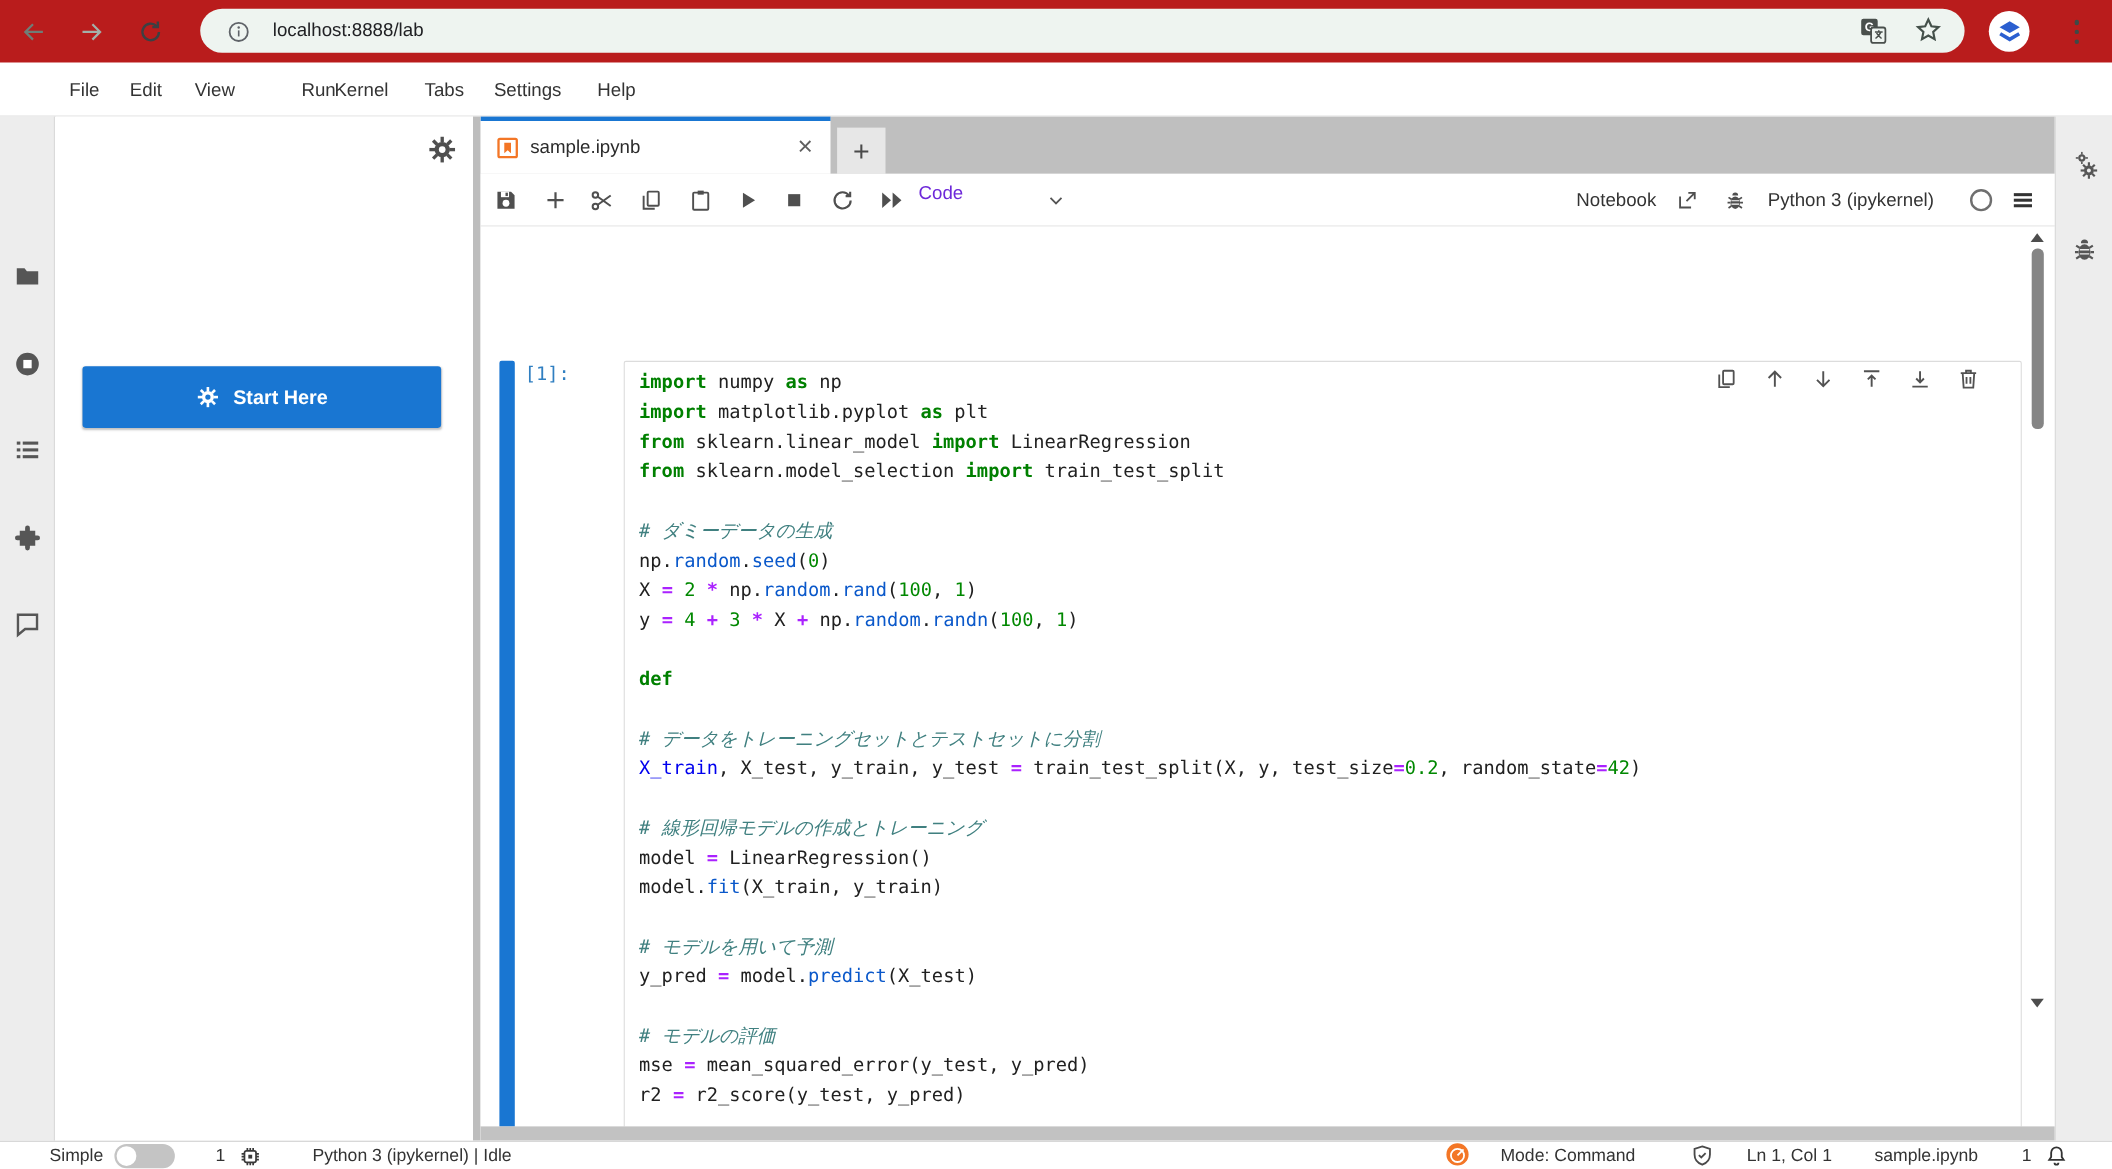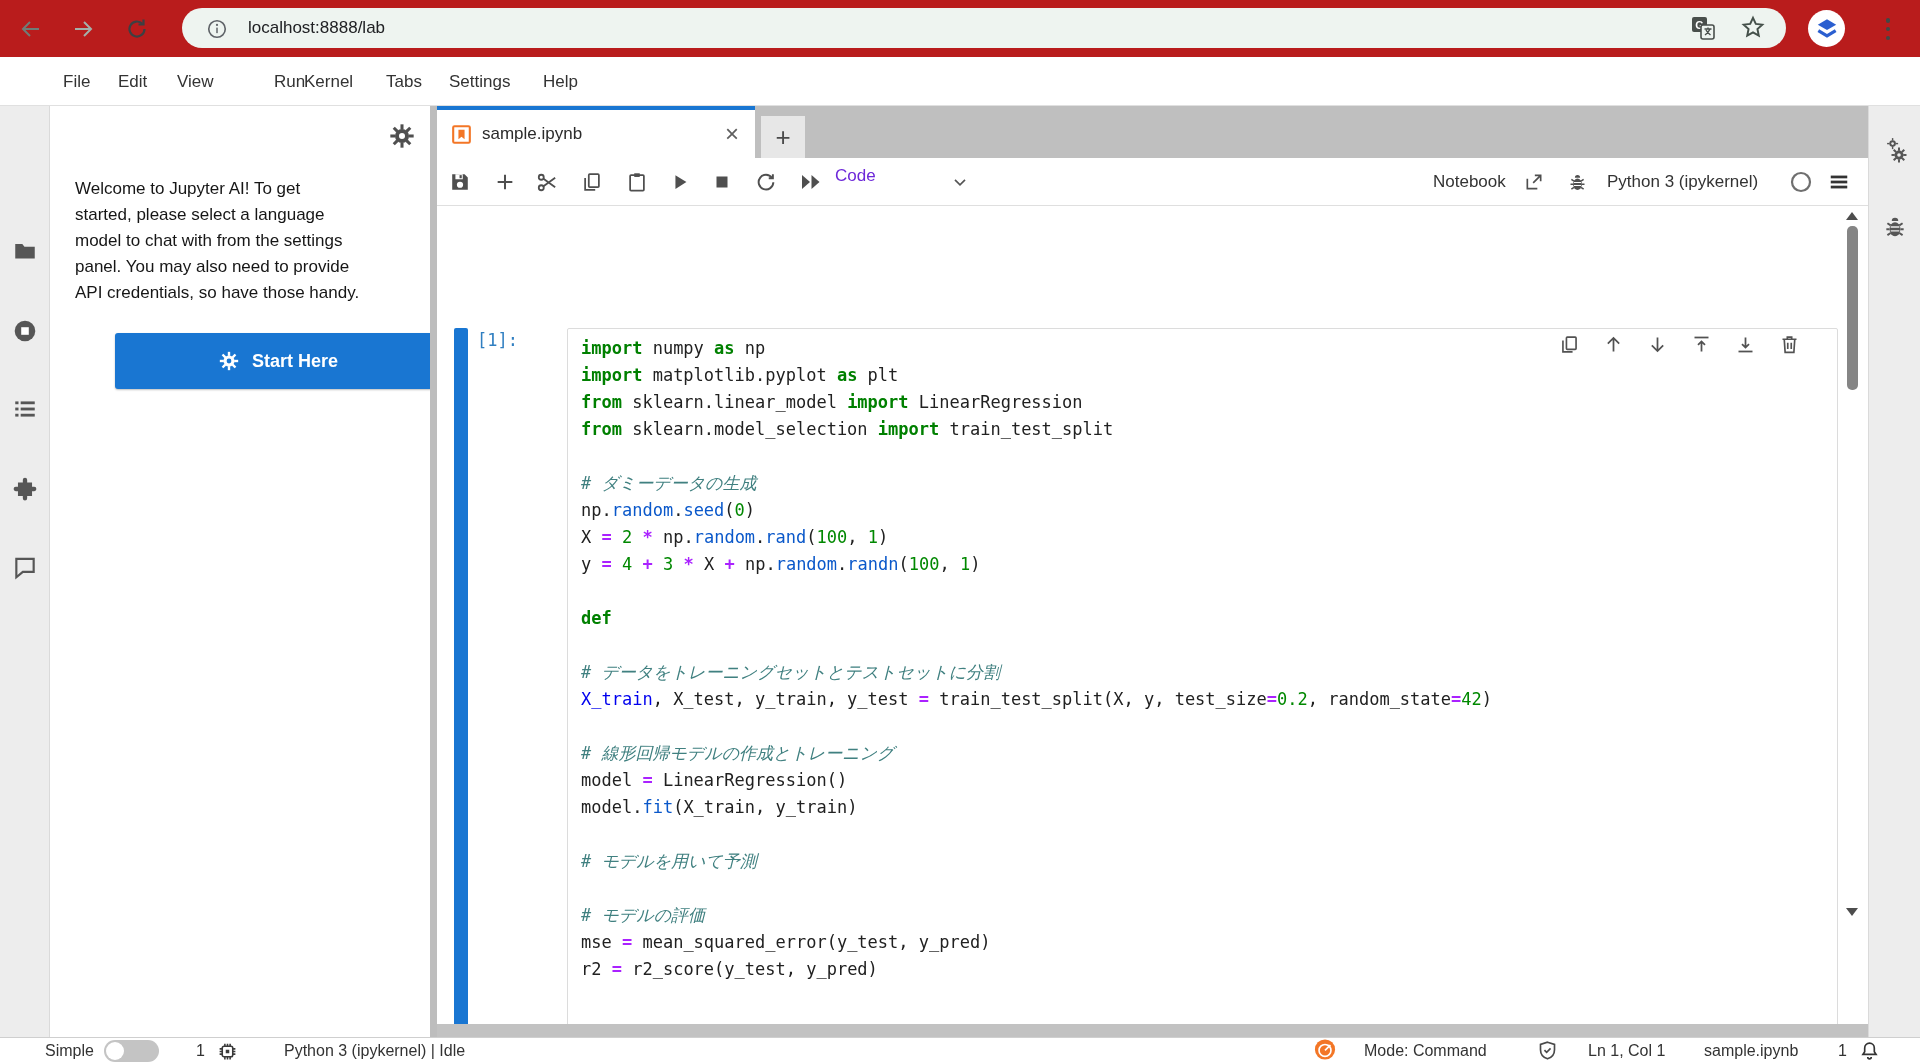--- a/index.html
+++ b/index.html
@@ -24,21 +24,21 @@
 
   
   #workspace { position:absolute; left:0; top:106px; width:1920px; height:931px; }
 
   #left-strip { position:absolute; left:0; top:0; width:50px; height:931px; background:#ededed; border-right:1px solid #dadada; }
   .strip-icon { position:absolute; left:12px; width:26px; height:26px; color:#565656; display:flex; align-items:center; justify-content:center; }
 
   #left-panel { position:absolute; left:51px; top:0; width:379px; height:931px; background:#fff; }
   #panel-gear { position:absolute; right:14px; top:16px; width:28px; height:28px; color:#4f4f4f; }
   #welcome-text { position:absolute; left:24px; top:70px; width:285px; font-size:17px; line-height:26px; color:#161616; }
-  #start-here { position:absolute; left:24px; top:227px; width:326px; height:56px; background:#1976d2; border:none; border-radius:3px; color:#fff; font-size:18px; font-weight:bold; font-family:"Liberation Sans",sans-serif; display:flex; align-items:center; justify-content:center; gap:12px; box-shadow:0 1px 2px rgba(0,0,0,.25); cursor:pointer;margin-left:40px; }
+  #start-here { position:absolute; left:24px; top:227px; width:326px; height:56px; background:#1976d2; border:none; border-radius:3px; color:#fff; font-size:18px; font-weight:bold; font-family:"Liberation Sans",sans-serif; display:flex; align-items:center; justify-content:center; gap:12px; box-shadow:0 1px 2px rgba(0,0,0,.25); cursor:pointer; }
 
   #splitter { position:absolute; left:430px; top:0; width:7px; height:931px; background:#bdbdbd; }
 
   #main { position:absolute; left:437px; top:0; width:1431px; height:931px; background:#fff; }
 
   #tabbar { position:absolute; left:0; top:0; width:1431px; height:52px; background:#bfbfbf; }
   #nb-tab { position:absolute; left:0; top:0; width:318px; height:52px; background:#fff; border-top:4px solid #1976d2; display:flex; align-items:center; }
   #nb-tab .tab-label { font-size:17px; color:#2b2b2b; margin-left:10px; }
   #tab-close { position:absolute; right:16px; font-size:24px; color:#5f5f5f; line-height:20px; }
   #new-tab-btn { position:absolute; left:324px; top:10px; width:44px; height:42px; background:#e7e7e7; display:flex; align-items:center; justify-content:center; font-size:26px; color:#4a4a4a; }
@@ -218,21 +218,20 @@
               <rect x="17.6" y="10.7" width="4.4" height="2.6"></rect>
               <rect x="10.7" y="2" width="2.6" height="4.4" transform="rotate(45 12 12)"></rect>
               <rect x="10.7" y="17.6" width="2.6" height="4.4" transform="rotate(45 12 12)"></rect>
               <rect x="2" y="10.7" width="4.4" height="2.6" transform="rotate(45 12 12)"></rect>
               <rect x="17.6" y="10.7" width="4.4" height="2.6" transform="rotate(45 12 12)"></rect>
               <circle cx="12" cy="12" r="6"></circle>
               <circle cx="12" cy="12" r="2.6" fill="#fff"></circle>
             </g>
           </svg>
       </span>
-      <p id="welcome-text">Welcome to Jupyter AI! To get started, please select a language model to chat with from the settings panel. You may also need to provide API credentials, so have those handy.</p>
       <button id="start-here">
         <span>
           <svg width="22" height="22" viewBox="0 0 24 24" fill="#fff">
               <g>
                 <rect x="10.7" y="2" width="2.6" height="4.4"></rect>
                 <rect x="10.7" y="17.6" width="2.6" height="4.4"></rect>
                 <rect x="2" y="10.7" width="4.4" height="2.6"></rect>
                 <rect x="17.6" y="10.7" width="4.4" height="2.6"></rect>
                 <rect x="10.7" y="2" width="2.6" height="4.4" transform="rotate(45 12 12)"></rect>
                 <rect x="10.7" y="17.6" width="2.6" height="4.4" transform="rotate(45 12 12)"></rect>
@@ -377,20 +376,21 @@
             <div class="code-line"><span class="t-k">def</span></div>
             <div class="code-line"></div>
             <div class="code-line"><span class="t-c"># データをトレーニングセットとテストセットに分割</span></div>
             <div class="code-line"><span class="t-d">X_train</span><span class="t-v">, X_test, y_train, y_test </span><span class="t-o">=</span><span class="t-v"> train_test_split(X, y, test_size</span><span class="t-o">=</span><span class="t-n">0.2</span><span class="t-v">, random_state</span><span class="t-o">=</span><span class="t-n">42</span><span class="t-v">)</span></div>
             <div class="code-line"></div>
             <div class="code-line"><span class="t-c"># 線形回帰モデルの作成とトレーニング</span></div>
             <div class="code-line"><span class="t-v">model </span><span class="t-o">=</span><span class="t-v"> LinearRegression()</span></div>
             <div class="code-line"><span class="t-v">model.</span><span class="t-p">fit</span><span class="t-v">(X_train, y_train)</span></div>
             <div class="code-line"></div>
             <div class="code-line"><span class="t-c"># モデルを用いて予測</span></div>
+            <div class="code-line"><span class="t-v">y_pred </span><span class="t-o">=</span><span class="t-v"> model.</span><span class="t-p">predict</span><span class="t-v">(X_test)</span></div>
             <div class="code-line"></div>
             <div class="code-line"><span class="t-c"># モデルの評価</span></div>
             <div class="code-line"><span class="t-v">mse </span><span class="t-o">=</span><span class="t-v"> mean_squared_error(y_test, y_pred)</span></div>
             <div class="code-line"><span class="t-v">r2 </span><span class="t-o">=</span><span class="t-v"> r2_score(y_test, y_pred)</span></div>
           </div>
 
         <div id="cell-toolbar">
           <span class="ct-icon">
             <svg width="21" height="21" viewBox="0 0 24 24" fill="none" stroke="#525252" stroke-width="1.9">
                 <rect x="8.5" y="3.5" width="11" height="14" rx="1"></rect>

